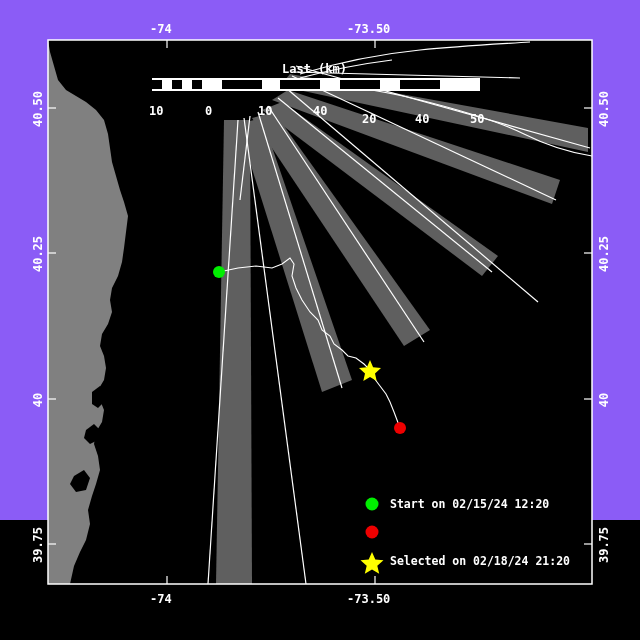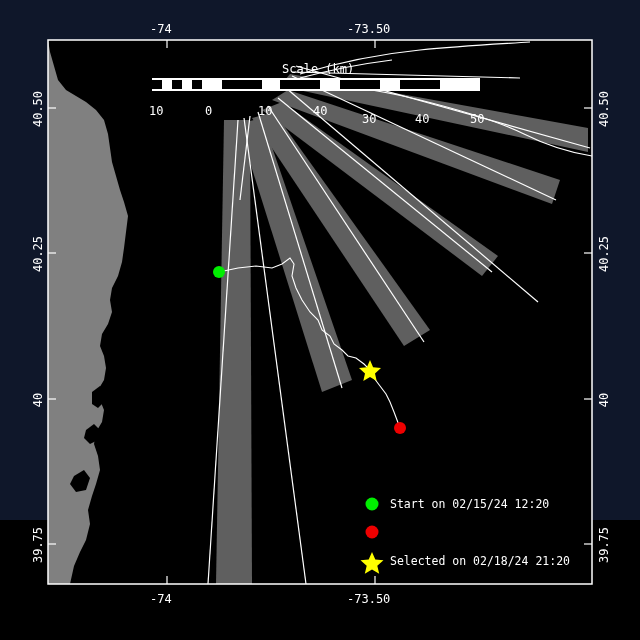--- a/index.html
+++ b/index.html
@@ -10,21 +10,22 @@
   body {
     width: 640px;
     height: 640px;
     overflow: hidden;
     font-family: "DejaVu Sans Mono", monospace;
   }
   #stage {
     position: relative;
     width: 640px;
     height: 520px;
-    background: #0f172a;
+    background: #8b5cf6;
+    font-weight: bold;
   }
   .axis-label {
     position: absolute;
     color: #ffffff;
     font-family: "DejaVu Sans Mono", monospace;
     font-size: 12px;
     letter-spacing: 0px;
     white-space: nowrap;
   }
   .axis-label.vert-left {
@@ -257,26 +258,26 @@
   <div class="axis-label vert-left" style="left:14px; top:102px; width:48px; text-align:center;">40.50</div>
   <div class="axis-label vert-left" style="left:14px; top:247px; width:48px; text-align:center;">40.25</div>
   <div class="axis-label vert-left" style="left:14px; top:393px; width:48px; text-align:center;">40</div>
   <div class="axis-label vert-left" style="left:14px; top:538px; width:48px; text-align:center;">39.75</div>
 
   <div class="axis-label vert-right" style="left:580px; top:102px; width:48px; text-align:center;">40.50</div>
   <div class="axis-label vert-right" style="left:580px; top:247px; width:48px; text-align:center;">40.25</div>
   <div class="axis-label vert-right" style="left:580px; top:393px; width:48px; text-align:center;">40</div>
   <div class="axis-label vert-right" style="left:580px; top:538px; width:48px; text-align:center;">39.75</div>
 
-  <div class="scale-title" style="left:282px; top:62px;">Scale (km)</div>
+  <div class="scale-title" style="left:282px; top:62px;">Last (km)</div>
 
   <div class="scale-tick-label" style="left:149px; top:104px;">10</div>
   <div class="scale-tick-label" style="left:205px; top:104px;">0</div>
   <div class="scale-tick-label" style="left:258px; top:104px;">10</div>
   <div class="scale-tick-label" style="left:313px; top:104px;">40</div>
-  <div class="scale-tick-label" style="left:362px; top:112px;">30</div>
+  <div class="scale-tick-label" style="left:362px; top:112px;">20</div>
   <div class="scale-tick-label" style="left:415px; top:112px;">40</div>
   <div class="scale-tick-label" style="left:470px; top:112px;">50</div>
 
   <div class="legend-text" style="left:390px; top:497px;text-align:right;">Start on 02/15/24 12:20</div>
   <div class="legend-text" style="left:390px; top:554px;">Selected on 02/18/24 21:20</div>
 
 </div>
 
 </body></html>

